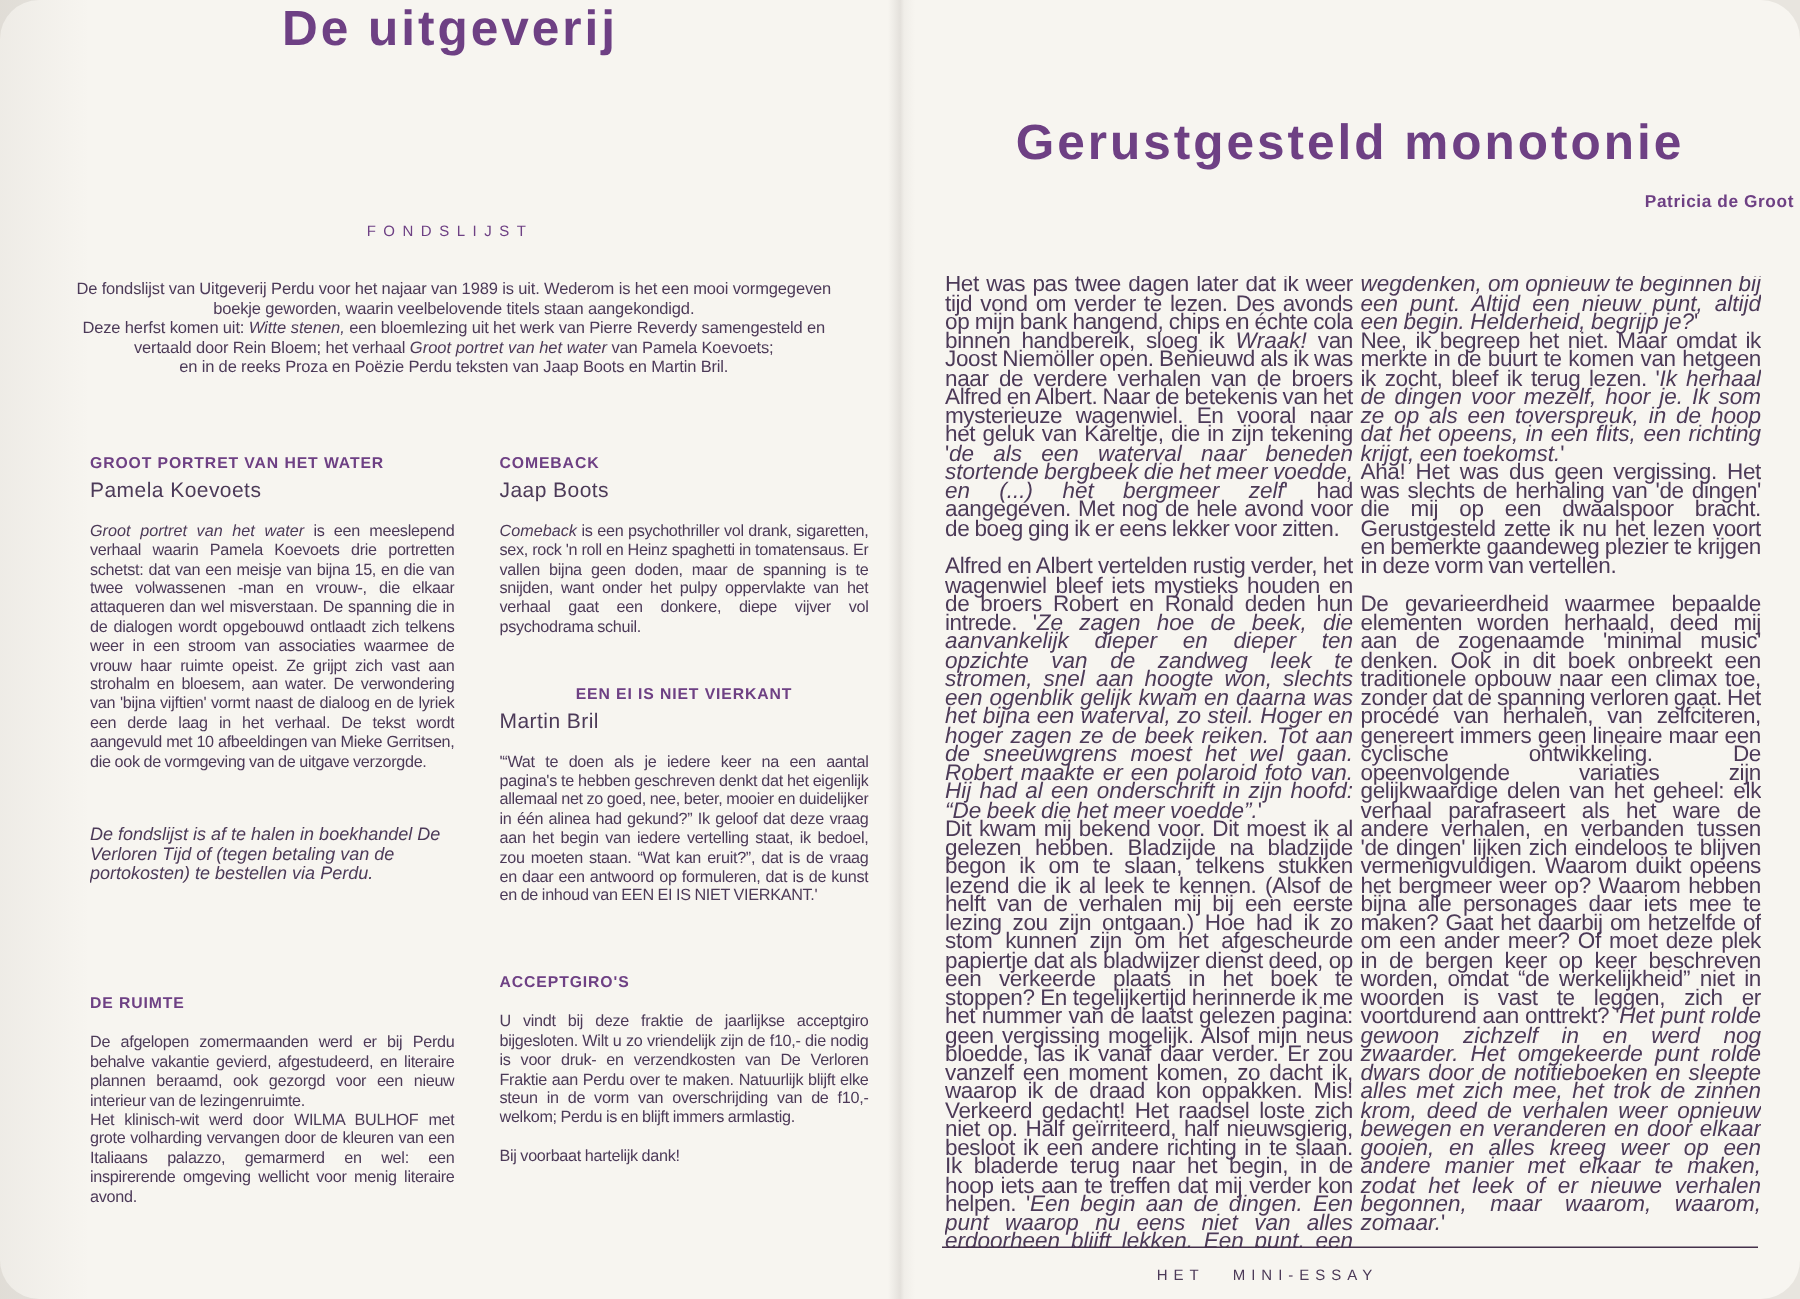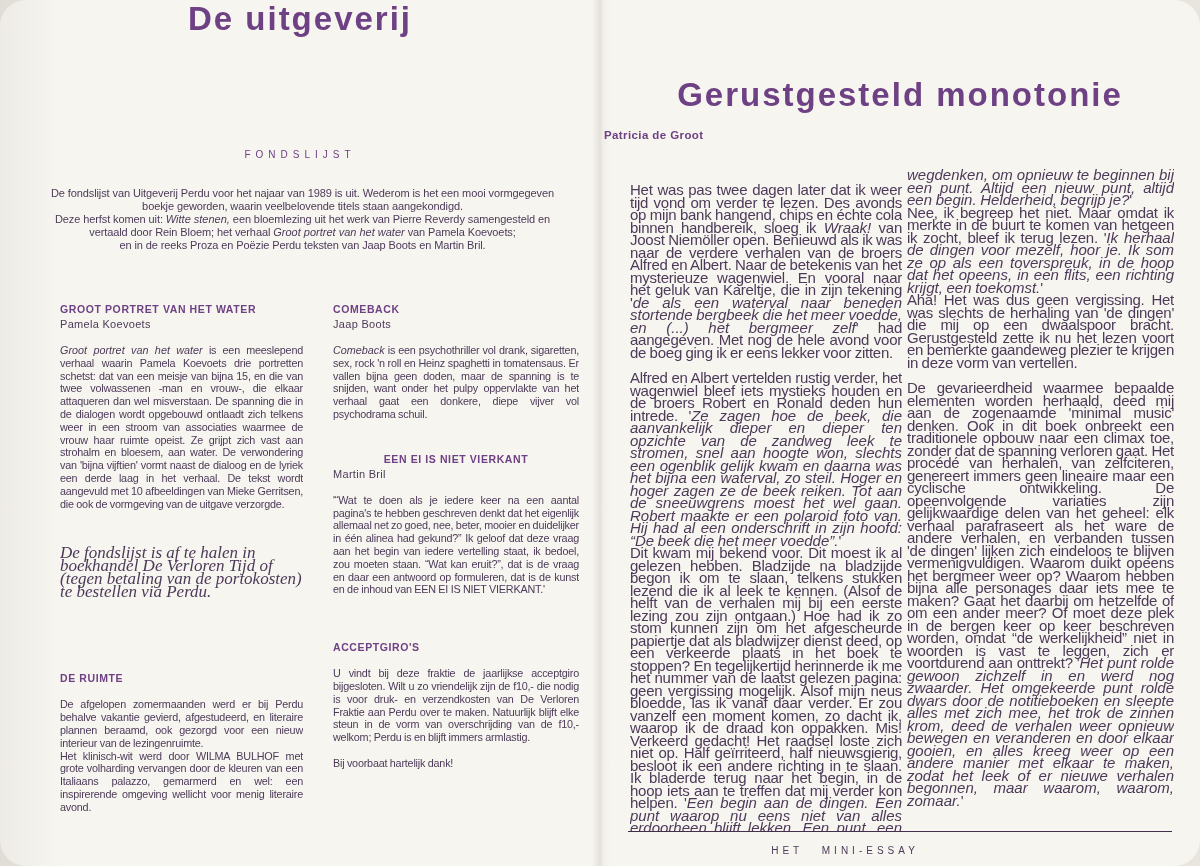--- a/index.html
+++ b/index.html
@@ -28,61 +28,60 @@
     color:var(--accent,#6e4084);
   }
   .pt-left{left:0;top:80;width:600;width:600px;}
   .pt-right{left:604px;top:76px;width:592px;}
   .kicker{
     position:absolute;left:0;top:149px;width:600px;text-align:center;
     font-size:10px;font-weight:normal;letter-spacing:5px;
     color:var(--accent,#6e4084);
   }
   .byline{
-    position:absolute;left:604px;top:129px;width:592px;text-align:left;
+    position:absolute;left:604px;top:129px;width:592px;text-align:right;
     font-size:11.5px;font-weight:bold;letter-spacing:0.4px;
     color:var(--accent,#6e4084);
   }
   .intro{
     position:absolute;left:45px;top:187px;width:515px;margin:0;
     text-align:center;white-space:pre-line;
     font-size:11px;line-height:13px;letter-spacing:-0.1px;
     color:var(--ink,#4c3a58);
   }
   .col{position:absolute;overflow:hidden;}
   .colA{left:60px;top:303px;width:243px;height:537px;}
   .colB{left:333px;top:303px;width:246px;height:537px;}
   .rcol1{left:630px;top:184px;width:272px;height:648px;}
-  .rcol2{left:907px;top:169px;width:267px;height:648px;}
+  .rcol2{left:907px;top:184px;width:267px;height:648px;}
   .sec-hd{
     margin:0;font-size:10.5px;font-weight:bold;letter-spacing:0.6px;
     color:var(--accent,#6e4084);
   }
   .author{
-    margin:3px 0 0 0;font-size:11px;letter-spacing:0.3px;
+    margin:3px 0 0 0;font-size:14px;letter-spacing:0.3px;
     color:var(--ink,#4c3a58);
   }
   .body{
     margin:14px 0 0 0;text-align:justify;white-space:pre-line;
     font-size:10.8px;line-height:12.8px;letter-spacing:-0.2px;word-spacing:-0.3px;
     color:var(--ink,#4c3a58);
     hyphens:auto;-webkit-hyphens:auto;
   }
   .rbody{
     margin:0;text-align:justify;
     font-size:15px;line-height:12.5px;letter-spacing:-0.25px;word-spacing:-0.5px;
     color:var(--ink,#4c3a58);
     hyphens:auto;-webkit-hyphens:auto;
   }
   .gap-top{margin-top:13px;}
   .note{
     margin:36px 0 0 0;font-style:italic;
-    font-size:17px;line-height:13px;
+    font-size:12px;line-height:13px;
     color:var(--ink,#4c3a58);
-    font-family:Liberation Serif, serif;
   }
   .mt-ruimte{margin-top:74px;}
   .mt-ei{margin-top:32px;text-align:center;}
   .mt-giro{margin-top:45px;}
   .closing{margin-top:13px;text-align:left;}
   .it{font-style:italic;letter-spacing:0;}
   .footer-rule{
     position:absolute;left:628px;top:831px;width:544px;height:1px;
     background:var(--rule,#44304a);
   }

